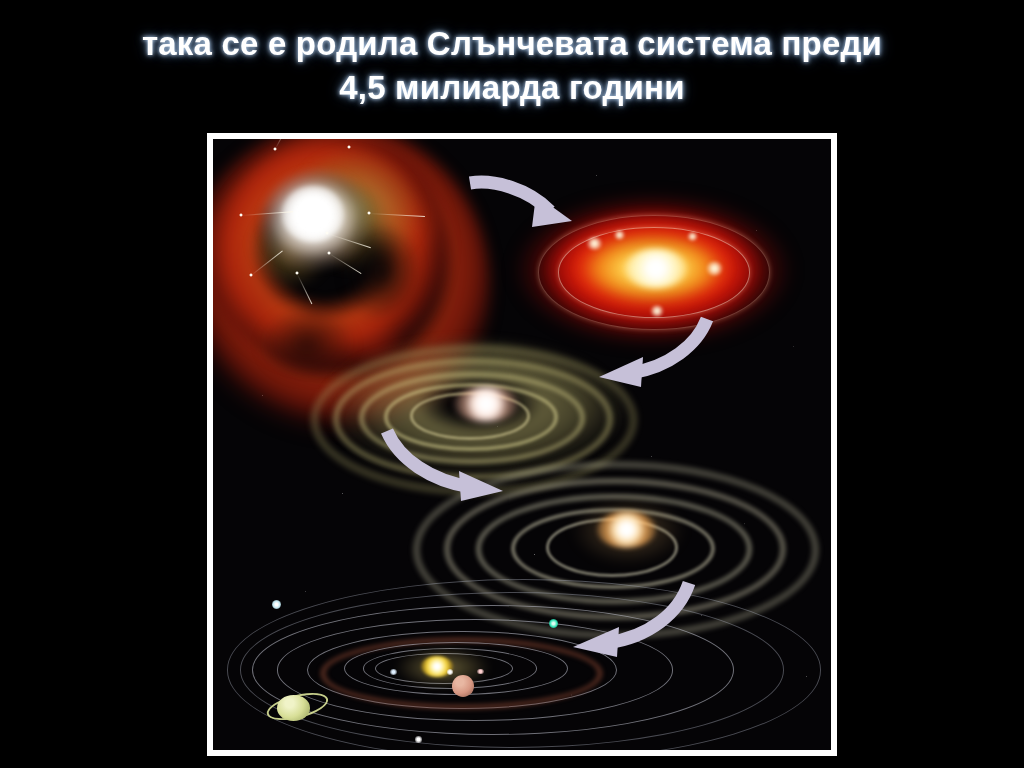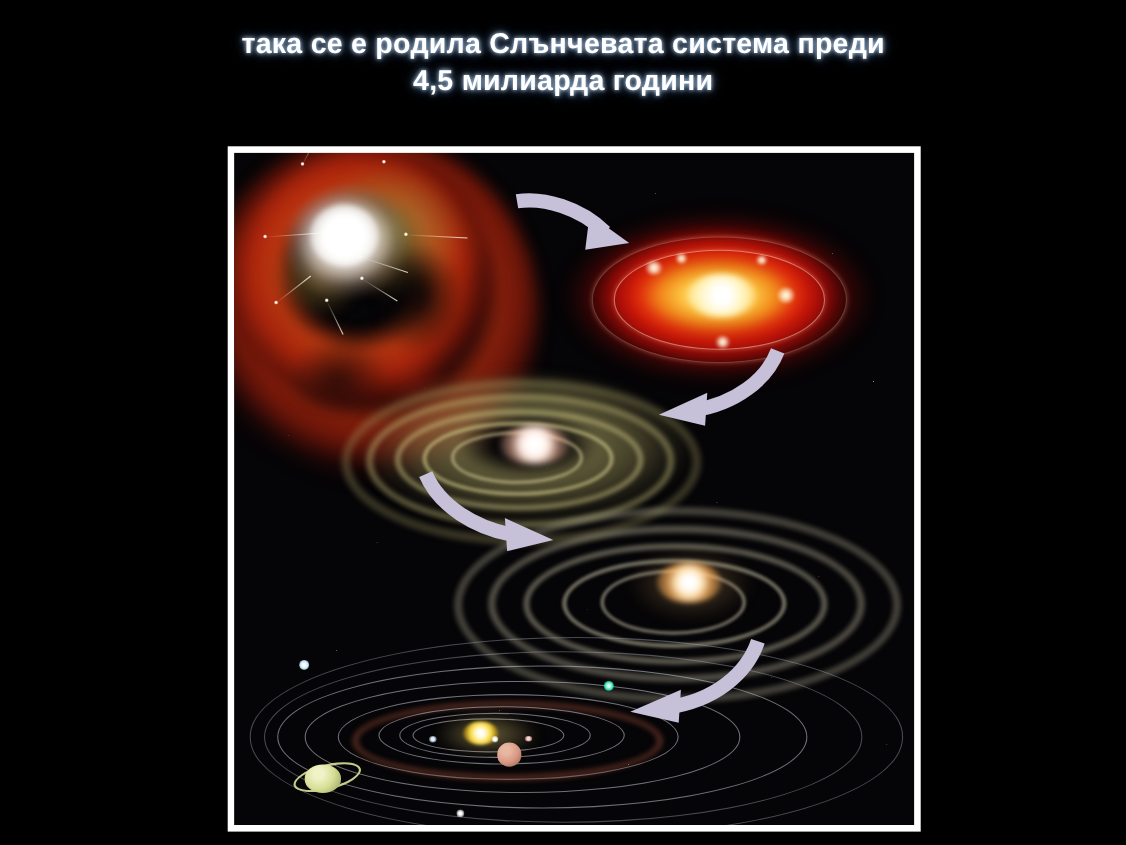--- a/index.html
+++ b/index.html
@@ -17,21 +17,21 @@
 
   
   #slide-title {
     position: absolute;
     left: 0;
     top: 22px;
     width: 1024px;
     text-align: center;
     color: #ffffff;
     font-weight: bold;
-    font-size: 26px;
+    font-size: 33px;
     line-height: 1.32;
     letter-spacing: 0.2px;
     text-shadow:
       0 0 4px rgba(200,225,255,0.95),
       0 0 9px rgba(150,200,255,0.55),
       0 0 16px rgba(110,170,255,0.30);
     white-space: pre-line;
   }
 
   

